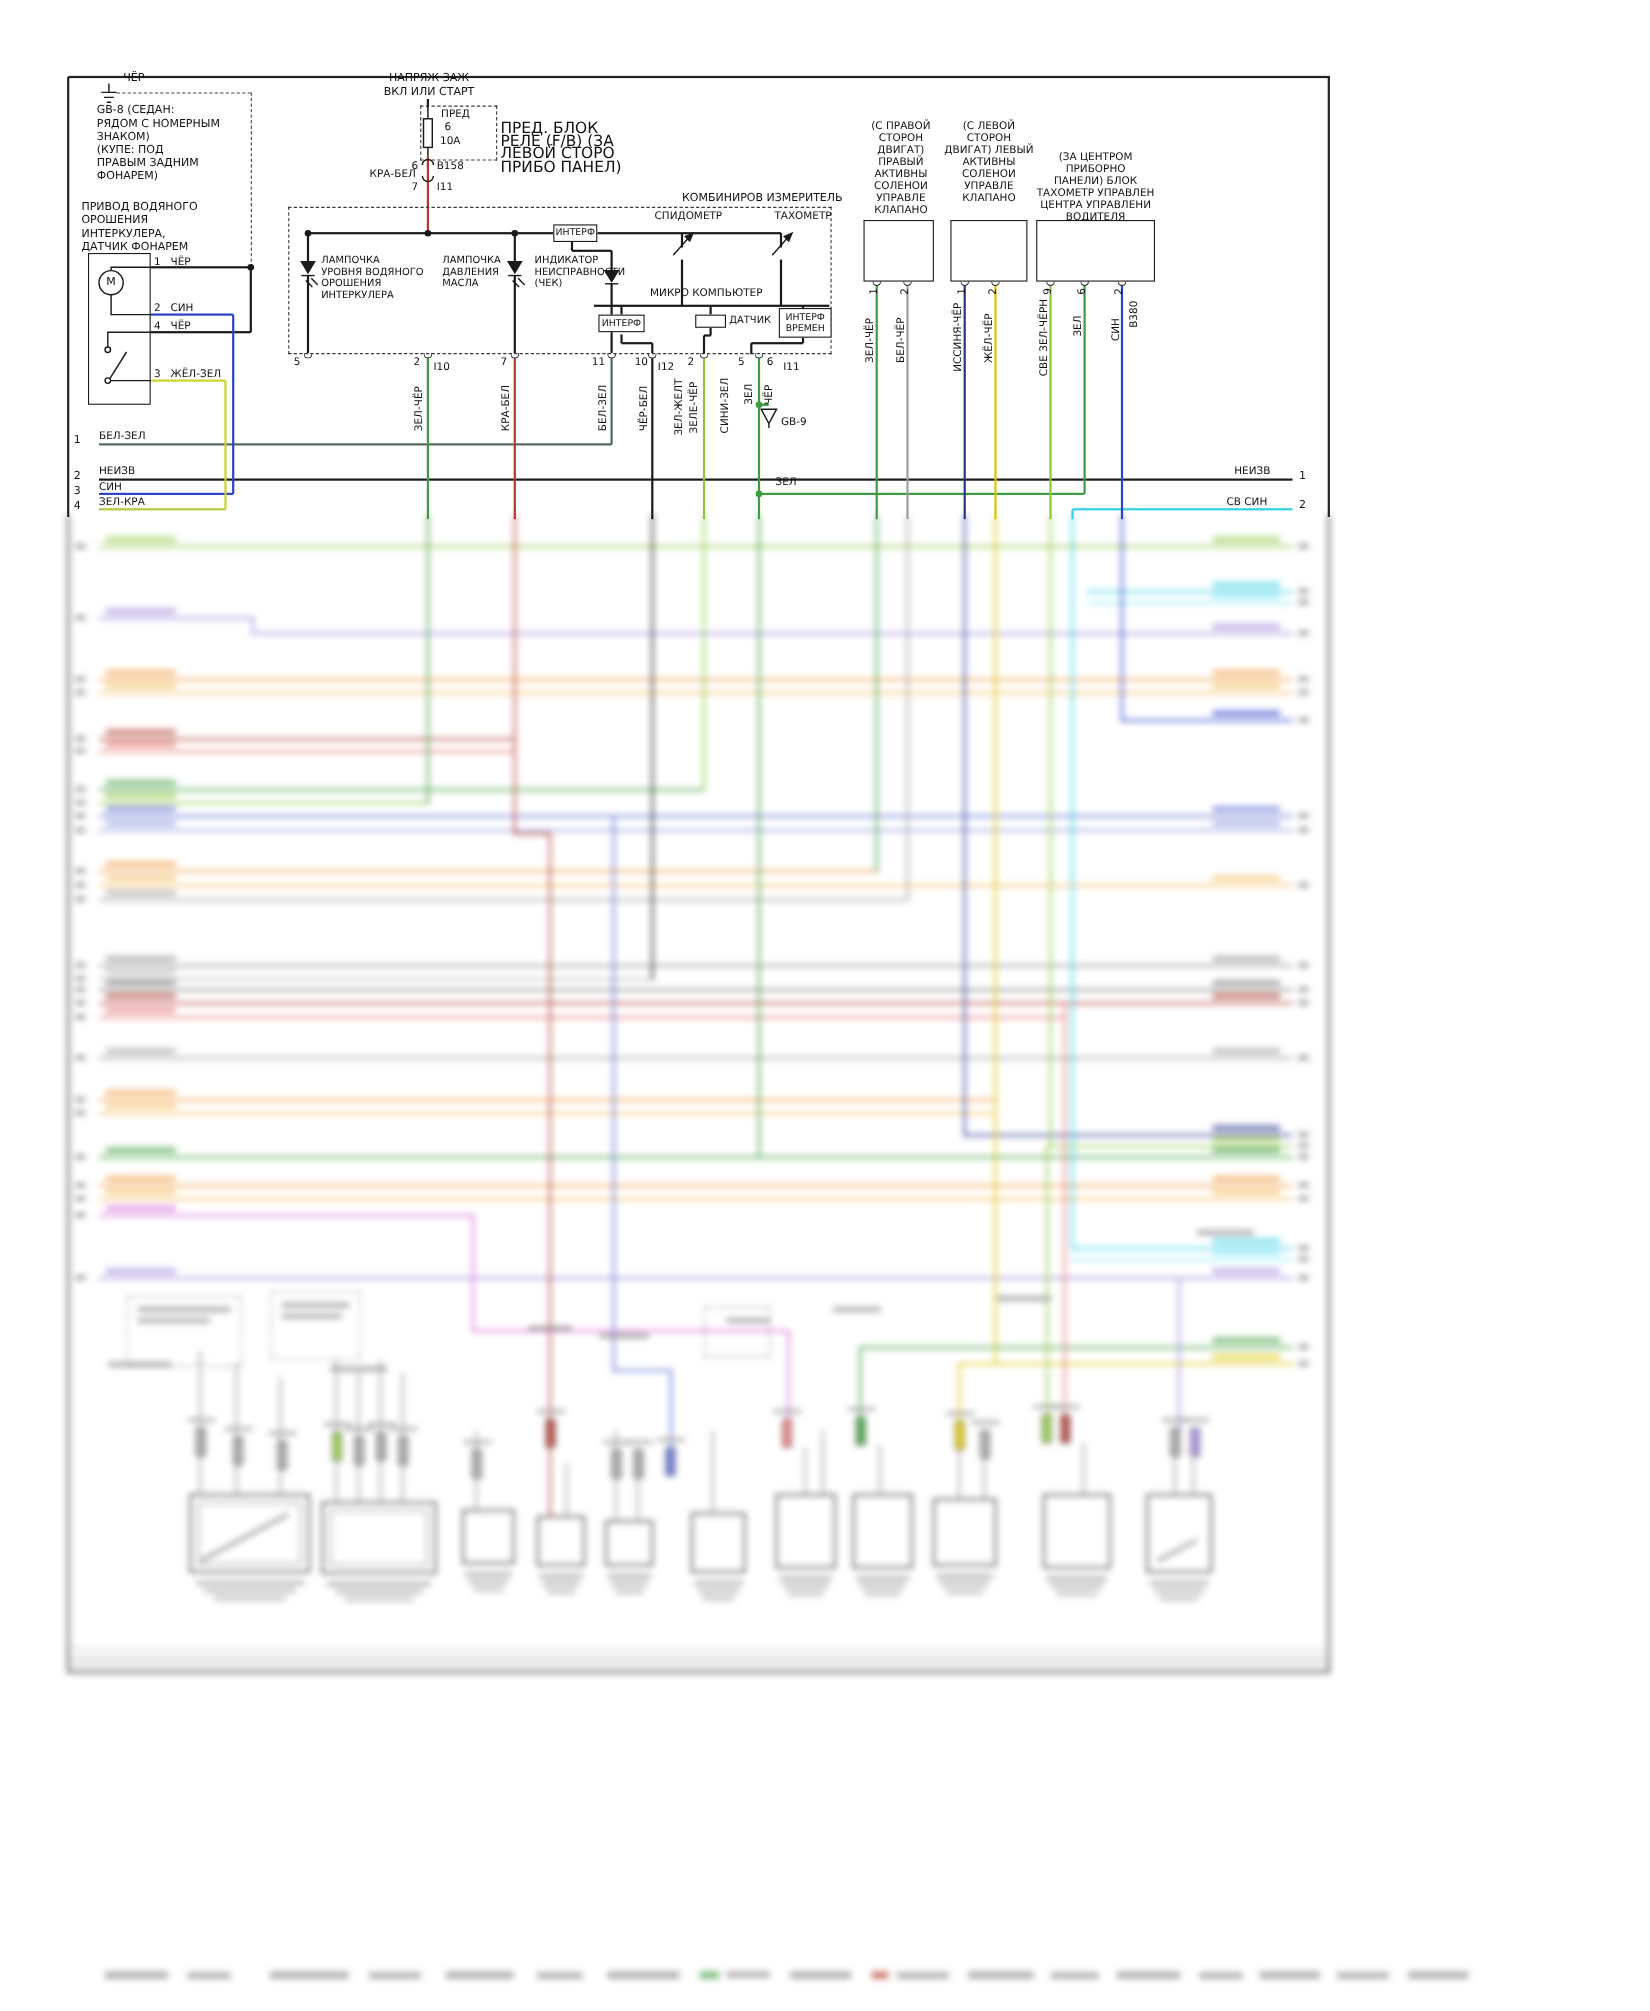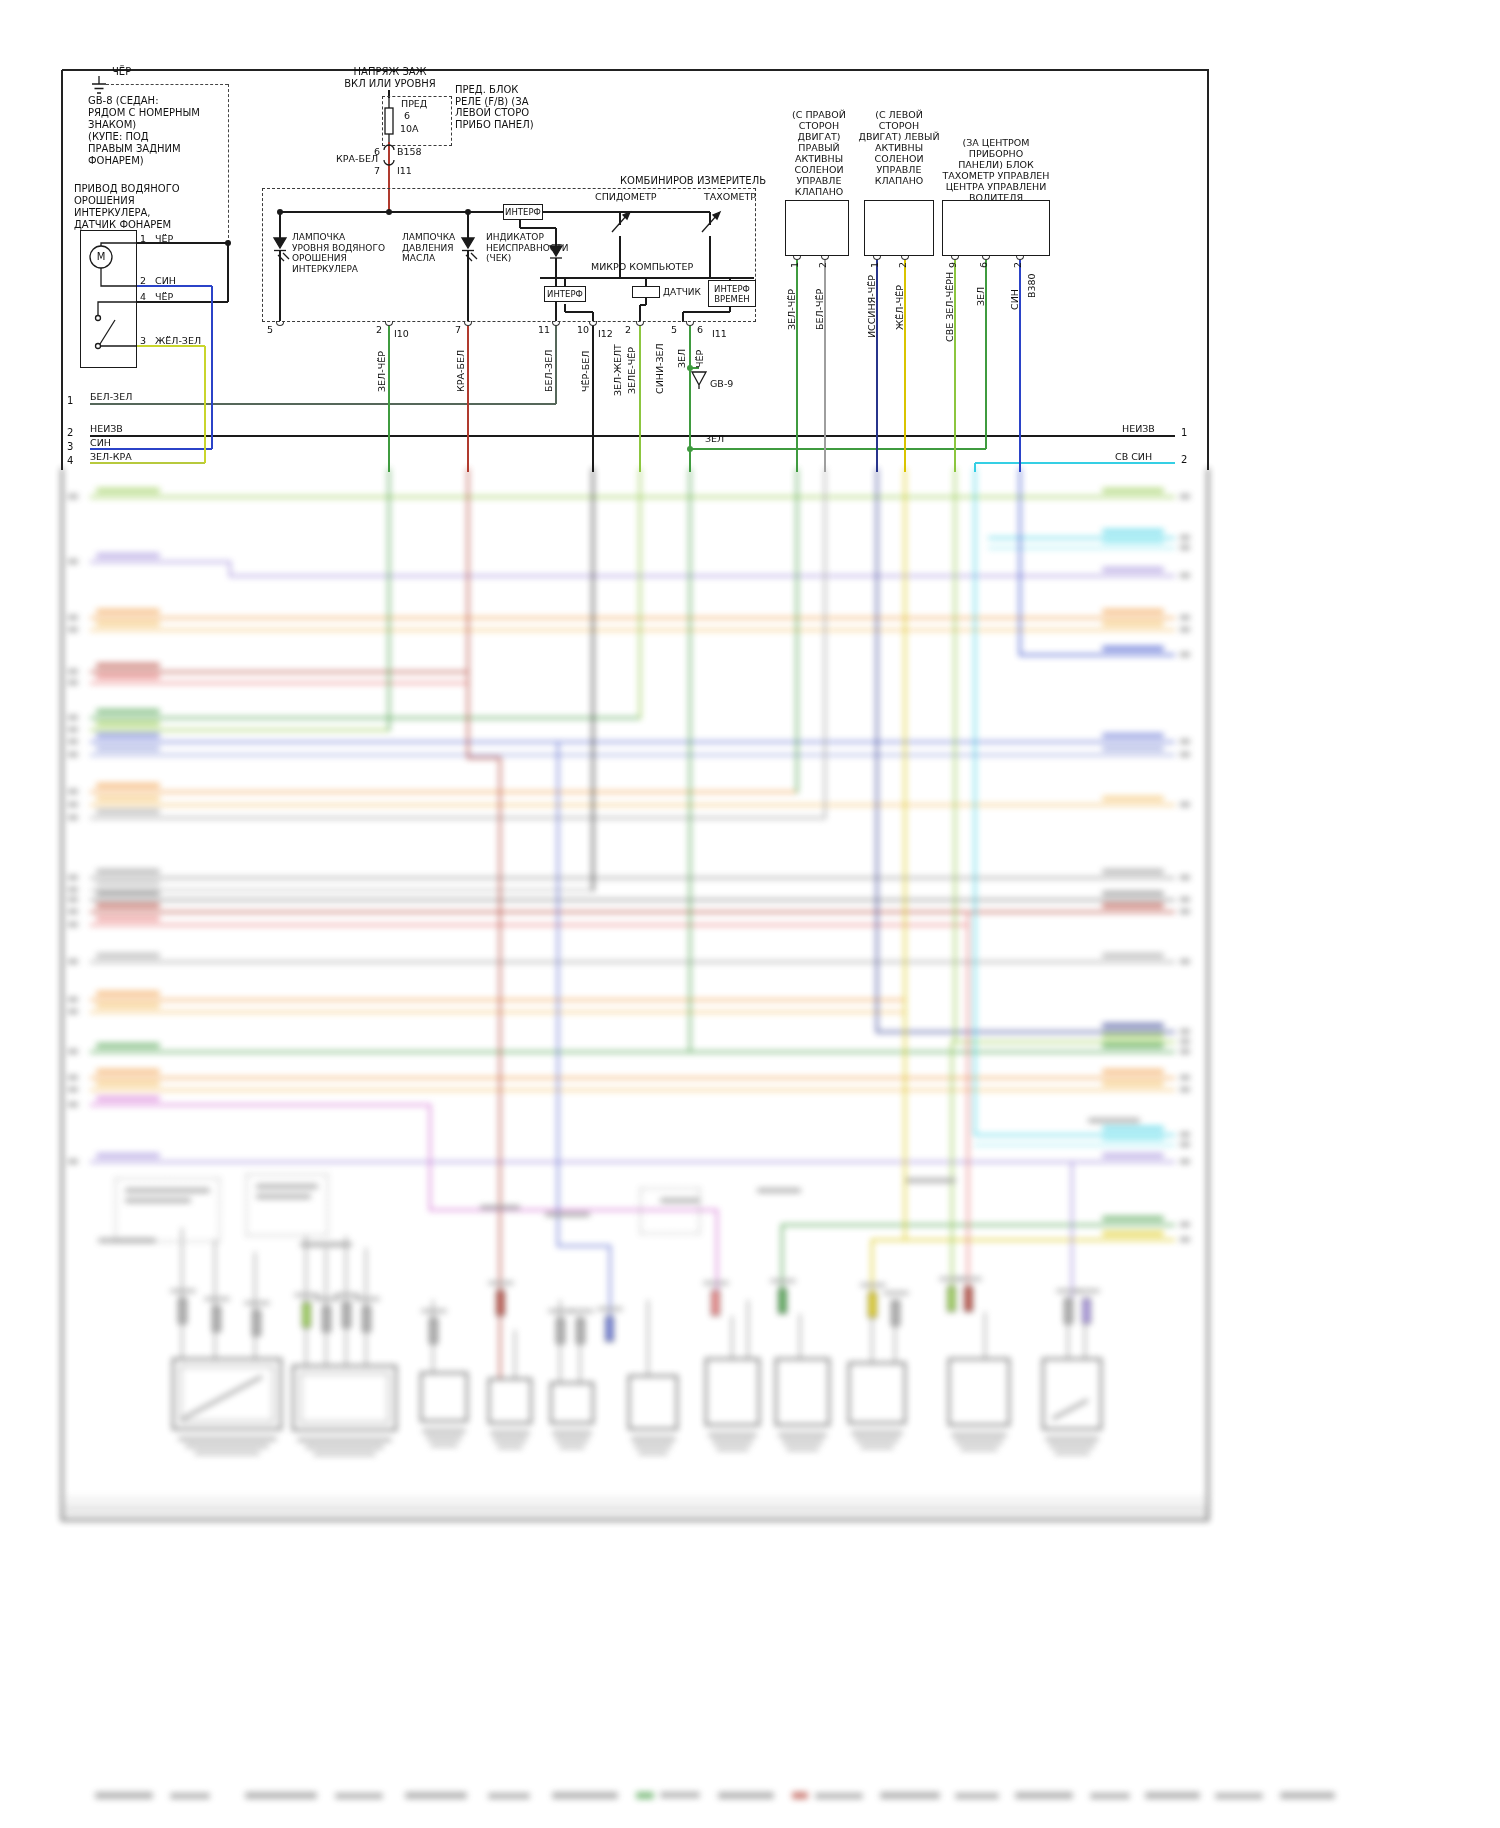--- a/index.html
+++ b/index.html
@@ -119,26 +119,26 @@
 ФОНАРЕМ)</div>
 
   <div class="lbl" style="left:74px;top:183px">ПРИВОД ВОДЯНОГО
 ОРОШЕНИЯ
 ИНТЕРКУЛЕРА,
 ДАТЧИК ФОНАРЕМ</div>
   <div class="solidbox" style="left:80px;top:230px;width:57px;height:138px"></div>
   <div class="lbl" style="left:94px;top:251px;width:14px;text-align:center">M</div>
 
   <div class="lbl ctr" style="left:342px;top:66px;width:96px">НАПРЯЖ ЗАЖ
-ВКЛ ИЛИ УРОВНЯ</div>
+ВКЛ ИЛИ СТАРТ</div>
   <div class="dashbox" style="left:382px;top:96px;width:70px;height:50px"></div>
   <div class="lbl s95" style="left:401px;top:98px">ПРЕД</div>
   <div class="lbl s95" style="left:404px;top:110px">6</div>
   <div class="lbl s95" style="left:400px;top:123px">10А</div>
-  <div class="lbl" style="left:455px;top:84px;font-size:10px;line-height:11.5px">ПРЕД. БЛОК
+  <div class="lbl" style="left:455px;top:112px;font-size:14px;line-height:11.5px">ПРЕД. БЛОК
 РЕЛЕ (F/B) (ЗА
 ЛЕВОЙ СТОРО
 ПРИБО ПАНЕЛ)</div>
 
   <div class="dashbox" style="left:262px;top:188px;width:494px;height:134px"></div>
   <div class="lbl" style="left:620px;top:175px">КОМБИНИРОВ ИЗМЕРИТЕЛЬ</div>
   <div class="lbl s95" style="left:595px;top:191px">СПИДОМЕТР</div>
   <div class="lbl s95" style="left:704px;top:191px">ТАХОМЕТР</div>
   <div class="boxed" style="left:503px;top:204px;width:40px;height:16px">ИНТЕРФ</div>
   <div class="lbl s9" style="left:292px;top:232px">ЛАМПОЧКА

